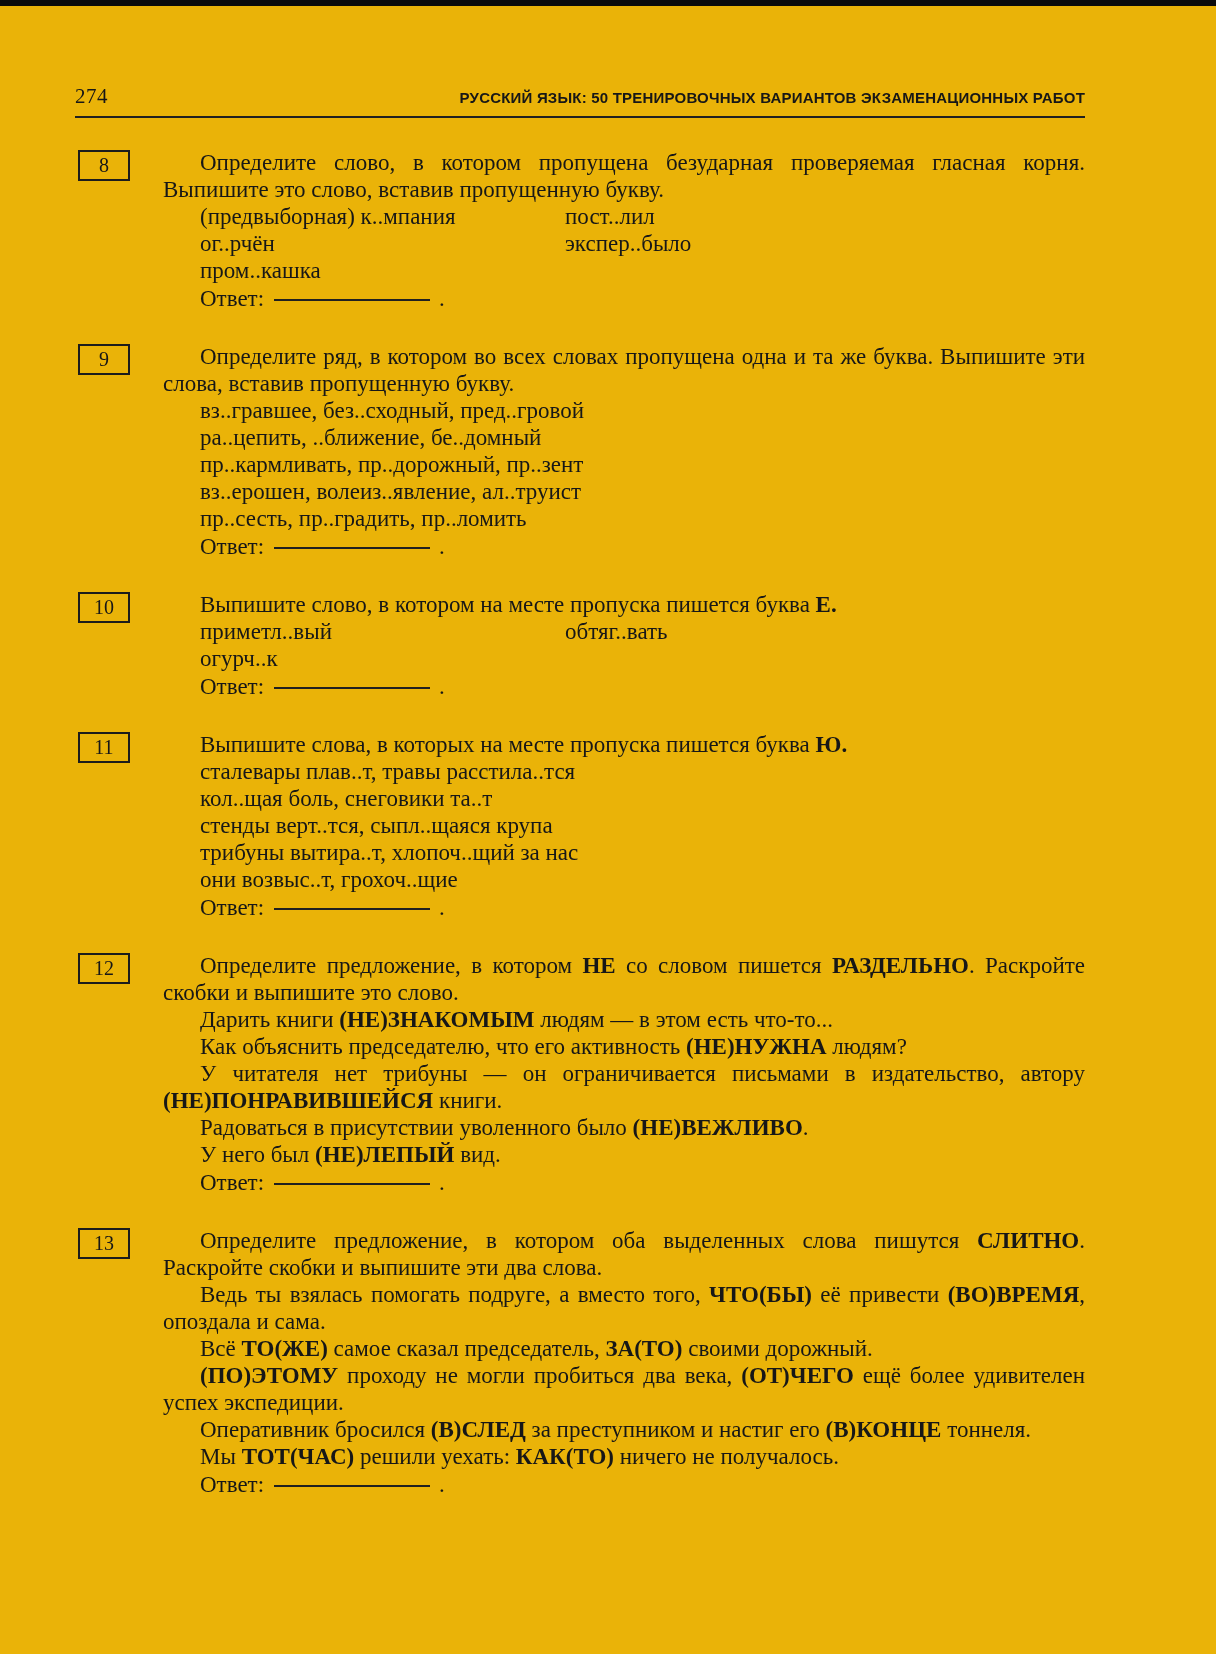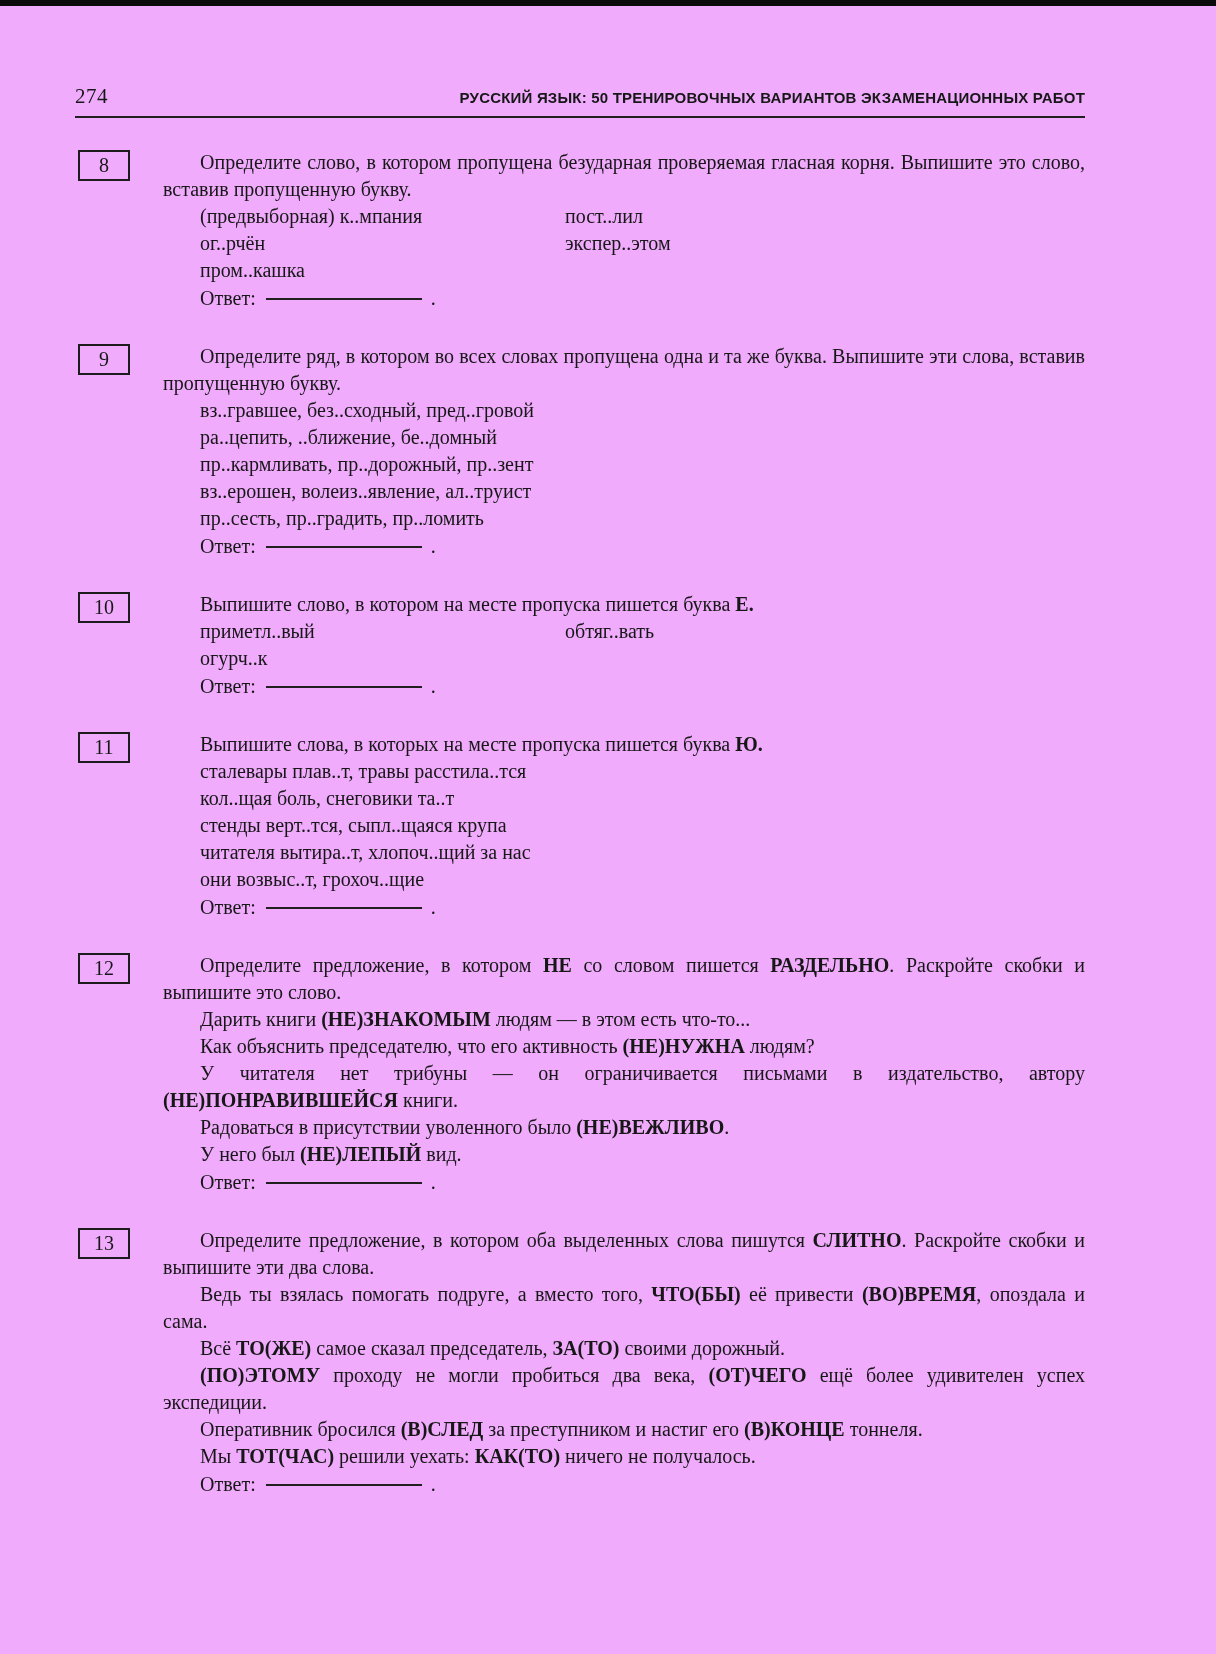--- a/index.html
+++ b/index.html
@@ -1,20 +1,20 @@
 <!DOCTYPE html>
 <html><head>
 <meta charset="utf-8">
 <style>
   html,body { margin:0; padding:0; background:#e8e8e8; }
   .page {
     position:relative;
     width:1216px; height:1654px;
     margin:0 auto;
-    background:#f0abfc;
+    background:#eab308;
     font-family:"Liberation Serif","DejaVu Serif",serif;
     color:#171717;
     overflow:hidden;
   }
   .top-scan-bar { position:absolute; top:0; left:0; width:100%; height:6px; background:#0b0b0b; }
 
   .header {
     display:flex; justify-content:space-between; align-items:baseline;
     padding:84px 131px 0 75px;
   }
@@ -25,21 +25,21 @@
   }
   .header-rule { border:0; border-top:2.5px solid #202020; margin:7px 131px 0 75px; }
 
   .task { display:flex; align-items:flex-start; margin:31px 131px 0 78px; }
   .num-box {
     box-sizing:border-box; width:52px; min-width:52px; height:31px;
     border:2.5px solid #1c1c1c;
     display:flex; align-items:center; justify-content:center;
     font-size:20px; margin-top:1px;
   }
-  .task-body { flex:1; margin-left:33px; font-size:20px; line-height:27px; }
+  .task-body { flex:1; margin-left:33px; font-size:23px; line-height:27px; }
 
   .intro, .para { margin:0; text-indent:37px; text-align:justify; }
   .list-line { margin-left:37px; }
   .word-row { margin-left:37px; }
   .w-col1 { display:inline-block; width:365px; }
 
   .answer { margin:1px 0 0 37px; }
   .answer-rule {
     display:inline-block; width:156px;
     border-top:2px solid #202020;
@@ -63,21 +63,21 @@
     <div class="num-box">
       <span>8</span>
     </div>
     <div class="task-body">
       <p class="intro"><span>Определите слово, в котором пропущена безударная проверяемая гласная корня. Выпишите это слово, вставив пропущенную букву.</span></p>
       <div>
         <div class="word-row">
           <span class="w-col1">(предвыборная) к..мпания</span><span>пост..лил</span>
         </div>
         <div class="word-row">
-          <span class="w-col1">ог..рчён</span><span>экспер..этом</span>
+          <span class="w-col1">ог..рчён</span><span>экспер..было</span>
         </div>
         <div class="word-row">
           <span class="w-col1">пром..кашка</span><span></span>
         </div>
       </div>
       <p class="answer">
         <span>Ответ:</span><span class="answer-rule"></span><span>.</span>
       </p>
     </div>
   </section>
@@ -124,21 +124,21 @@
   <section class="task">
     <div class="num-box">
       <span>11</span>
     </div>
     <div class="task-body">
       <p class="intro"><span>Выпишите слова, в которых на месте пропуска пишется буква </span><span class="bold">Ю.</span></p>
       <div>
         <div class="list-line">сталевары плав..т, травы расстила..тся</div>
         <div class="list-line">кол..щая боль, снеговики та..т</div>
         <div class="list-line">стенды верт..тся, сыпл..щаяся крупа</div>
-        <div class="list-line">читателя вытира..т, хлопоч..щий за нас</div>
+        <div class="list-line">трибуны вытира..т, хлопоч..щий за нас</div>
         <div class="list-line">они возвыс..т, грохоч..щие</div>
       </div>
       <p class="answer">
         <span>Ответ:</span><span class="answer-rule"></span><span>.</span>
       </p>
     </div>
   </section>
 
   <section class="task">
     <div class="num-box">

